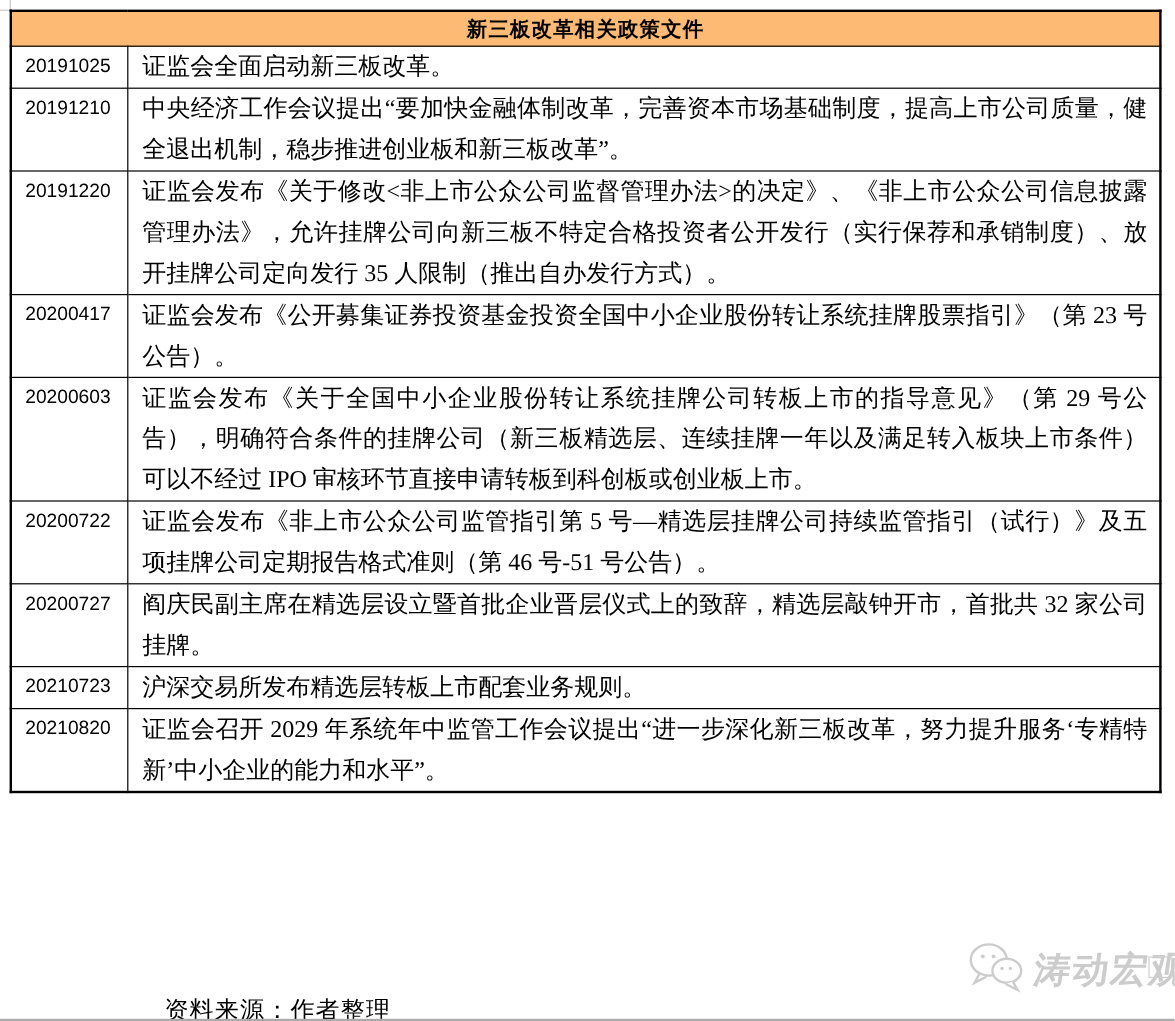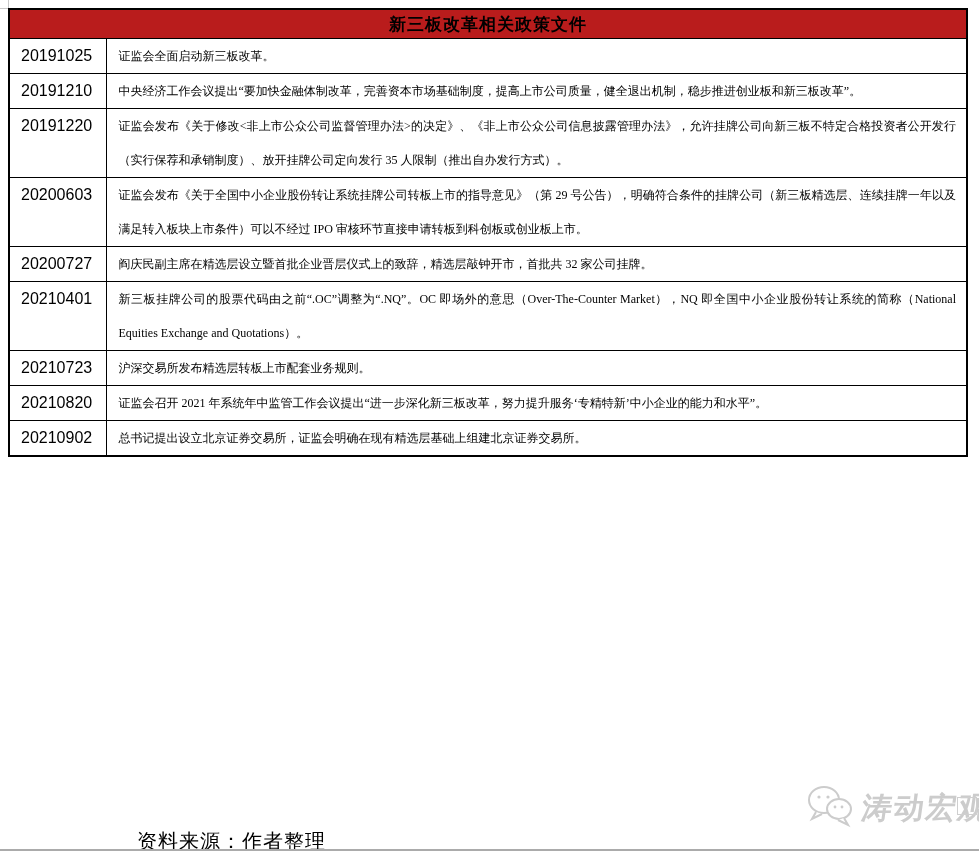--- a/index.html
+++ b/index.html
@@ -8,32 +8,32 @@
     font-family:"Liberation Serif","DejaVu Serif",serif;
     color:#000;overflow:hidden;
   }
   .table-wrap{position:absolute;left:8px;top:8px;width:960px;}
   table.policy{
     border-collapse:collapse;width:100%;table-layout:fixed;
     border:2px solid #000;
   }
   table.policy th,table.policy td{border:1px solid #000;}
   th.title{
-    background:#b91c1c;height:28px;text-align:center;
+    background:#fdba74;height:28px;text-align:center;
     font-size:17px;font-weight:bold;letter-spacing:1px;padding:0;
   }
   col.c-date{width:97px;}
   td.date{
     vertical-align:top;padding:0 2px 0 11px;
     font-family:"Liberation Sans","DejaVu Sans",sans-serif;
     font-size:16px;line-height:34px;white-space:nowrap;margin-top:32px;
   }
   td.content{
     vertical-align:top;padding:0 10px 0 12px;
-    font-size:12px;line-height:34px;text-align:justify;
+    font-size:20px;line-height:34px;text-align:justify;
     word-break:break-word;
   }
   .source-note{
     position:absolute;left:137px;top:828px;font-size:20px;
     letter-spacing:1px;
   }
   .watermark{
     position:absolute;left:806px;top:783px;display:flex;align-items:center;
     pointer-events:none;
   }
@@ -75,42 +75,42 @@
     </tr>
     <tr>
       <td class="date">20191210</td>
       <td class="content">中央经济工作会议提出“要加快金融体制改革，完善资本市场基础制度，提高上市公司质量，健全退出机制，稳步推进创业板和新三板改革”。</td>
     </tr>
     <tr>
       <td class="date">20191220</td>
       <td class="content">证监会发布《关于修改&lt;非上市公众公司监督管理办法&gt;的决定》、《非上市公众公司信息披露管理办法》，允许挂牌公司向新三板不特定合格投资者公开发行（实行保荐和承销制度）、放开挂牌公司定向发行 35 人限制（推出自办发行方式）。</td>
     </tr>
     <tr>
+      <td class="date">20200417</td>
+      <td class="content">证监会发布《公开募集证券投资基金投资全国中小企业股份转让系统挂牌股票指引》（第 23 号公告）。</td>
+    </tr>
+    <tr>
       <td class="date">20200603</td>
       <td class="content">证监会发布《关于全国中小企业股份转让系统挂牌公司转板上市的指导意见》（第 29 号公告），明确符合条件的挂牌公司（新三板精选层、连续挂牌一年以及满足转入板块上市条件）可以不经过 IPO 审核环节直接申请转板到科创板或创业板上市。</td>
     </tr>
     <tr>
+      <td class="date">20200722</td>
+      <td class="content">证监会发布《非上市公众公司监管指引第 5 号—精选层挂牌公司持续监管指引（试行）》及五项挂牌公司定期报告格式准则（第 46 号-51 号公告）。</td>
+    </tr>
+    <tr>
       <td class="date">20200727</td>
       <td class="content">阎庆民副主席在精选层设立暨首批企业晋层仪式上的致辞，精选层敲钟开市，首批共 32 家公司挂牌。</td>
-    </tr>
-    <tr>
-      <td class="date">20210401</td>
-      <td class="content">新三板挂牌公司的股票代码由之前“.OC”调整为“.NQ”。OC 即场外的意思（Over-The-Counter Market），NQ 即全国中小企业股份转让系统的简称（National Equities Exchange and Quotations）。</td>
     </tr>
     <tr>
       <td class="date">20210723</td>
       <td class="content">沪深交易所发布精选层转板上市配套业务规则。</td>
     </tr>
     <tr>
       <td class="date">20210820</td>
-      <td class="content">证监会召开 2021 年系统年中监管工作会议提出“进一步深化新三板改革，努力提升服务‘专精特新’中小企业的能力和水平”。</td>
-    </tr>
-    <tr>
-      <td class="date">20210902</td>
-      <td class="content">总书记提出设立北京证券交易所，证监会明确在现有精选层基础上组建北京证券交易所。</td>
+      <td class="content">证监会召开 2029 年系统年中监管工作会议提出“进一步深化新三板改革，努力提升服务‘专精特新’中小企业的能力和水平”。</td>
     </tr>
   </tbody>
     </table>
 </div>
 
 <div class="source-note">资料来源：作者整理</div>
 
 <div class="watermark">
   <span>
     <svg width="52" height="46" viewBox="0 0 52 46">

